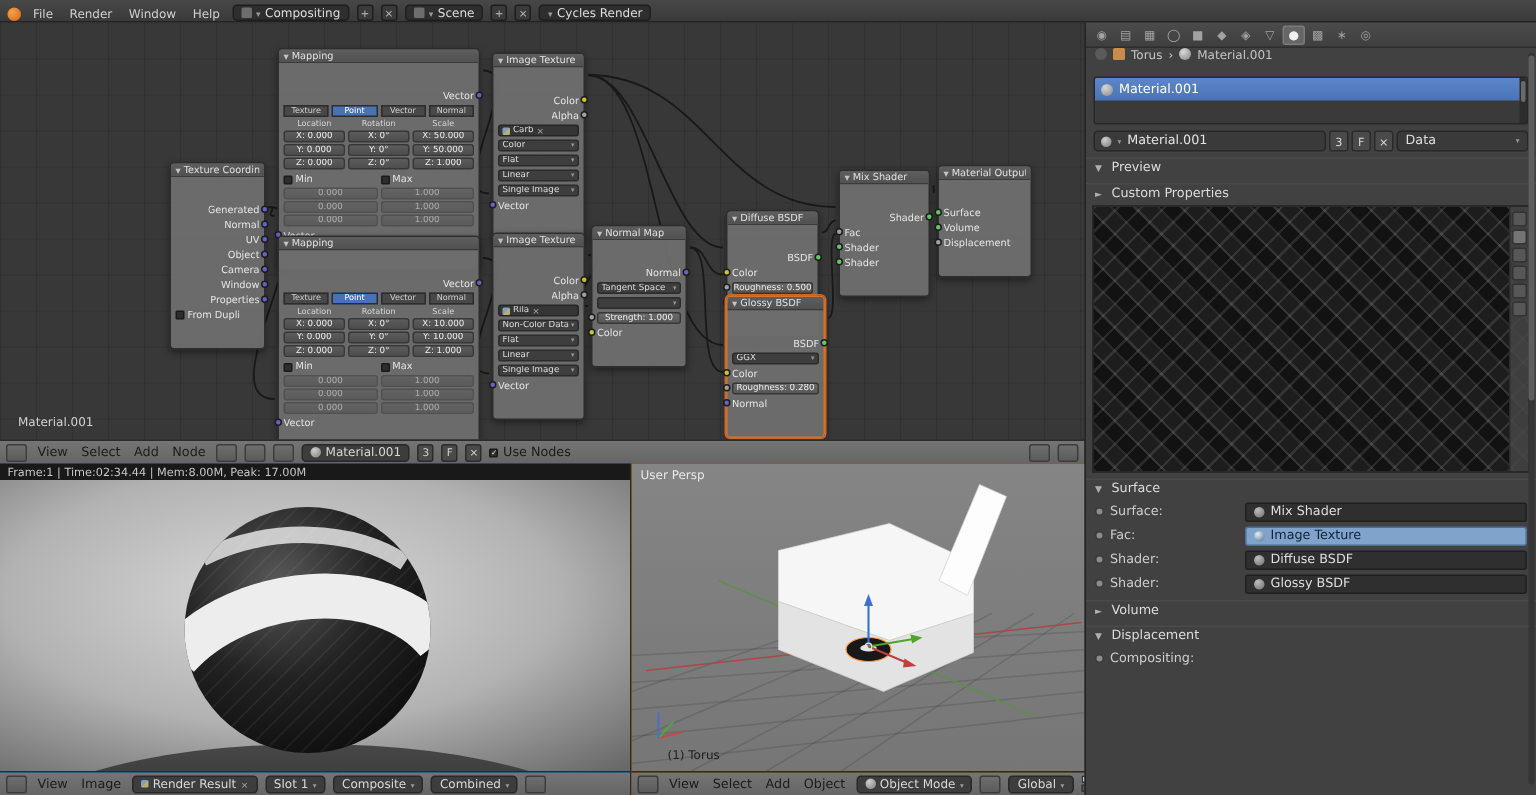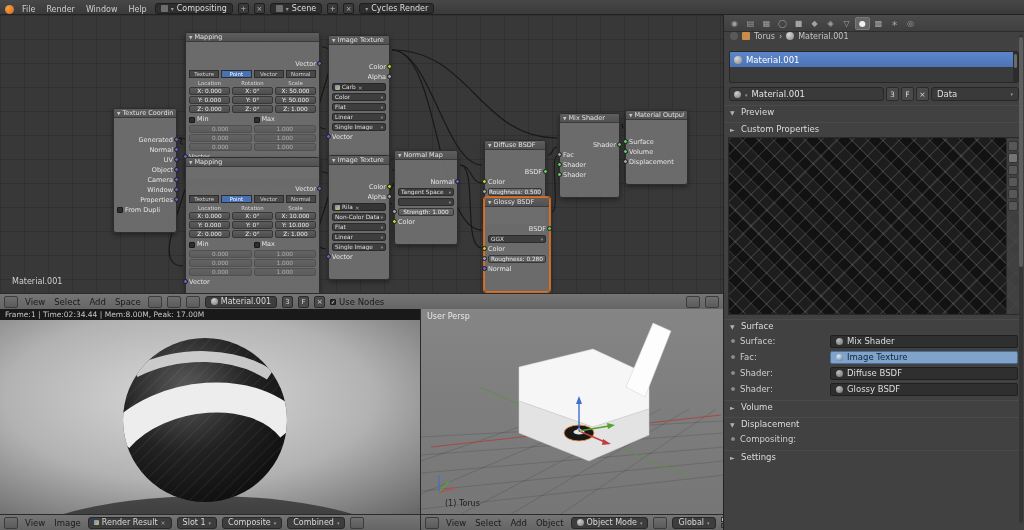--- a/index.html
+++ b/index.html
@@ -584,21 +584,21 @@
       </div>
 
       <div id="ne-label">Material.001</div>
     </div>
 
     <div id="ne-header" class="eheader">
       <span class="hicon"></span>
       <span class="hmenu">View</span>
       <span class="hmenu">Select</span>
       <span class="hmenu">Add</span>
-      <span class="hmenu">Space</span>
+      <span class="hmenu">Node</span>
       <span class="hicon"></span>
       <span class="hicon"></span>
       <span class="hicon"></span>
       <span class="hfield">
           <span class="dot-mat"></span>
           <span>Material.001</span>
         </span>
       <span class="hsmall">3</span>
       <span class="hsmall">F</span>
       <span class="hsmall xbtn"></span>
@@ -859,22 +859,18 @@
 
     <div class="pnl open">
         <span class="arr"></span>
         <span>Displacement</span>
       </div>
     <div class="prow">
       <span class="sdot"></span>
       <span class="plabel">Compositing:</span>
     </div>
 
-    <div class="pnl closed">
-        <span class="arr"></span>
-        <span>Settings</span>
-      </div>
 
     <div id="prop-scroll"></div>
     <div id="prop-thumb"></div>
   </div>
 
 </div>
 
 </body></html>

